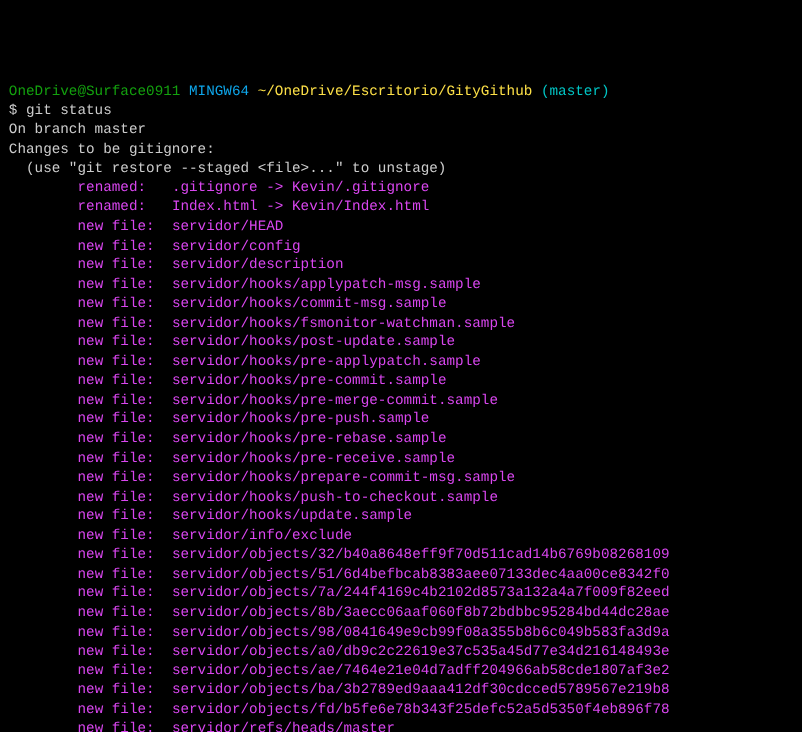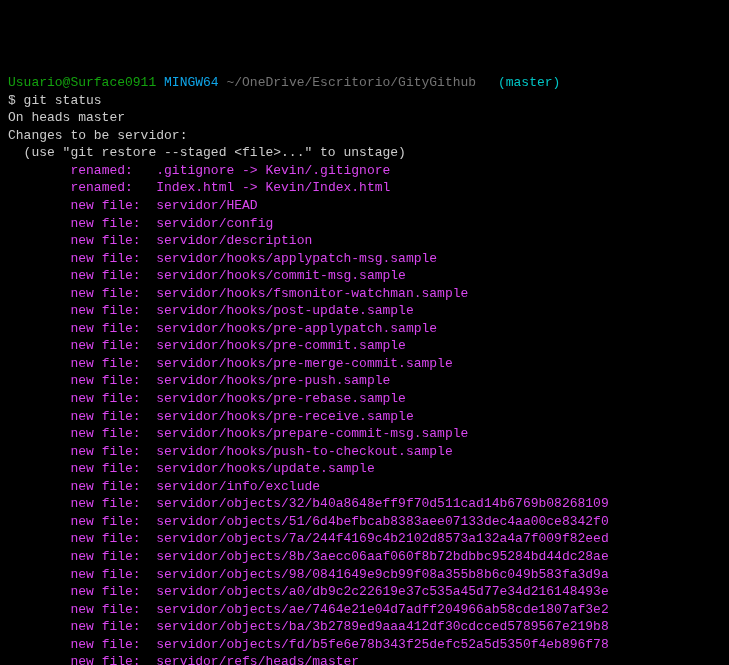--- a/index.html
+++ b/index.html
@@ -9,34 +9,34 @@
       font-family: 'Consolas', 'Courier New', monospace;
       font-size: 13px;
       line-height: 1.35;
       color: #cccccc;
       white-space: pre;
       width: 729px;
       box-sizing: border-box;
     }
     .green { color: #13a10e; }
     .magenta { color: #0ea5e9; }
-    .yellow { color: #737373; }
-    .cyan { color: #00c5c5; margin-left: 14px; }
+    .yellow { color: #fde047; }
+    .cyan { color: #00c5c5; }
     .white { color: #cccccc; text-align: right; }
     .bright-green { color: #d946ef; }
   </style>
 </head>
 <body>
 
 
 
-<div><span class="green">Usuario@Surface0911</span> <span class="magenta">MINGW64</span> <span class="yellow">~/OneDrive/Escritorio/GityGithub</span> <span class="cyan">(master)</span>
+<div><span class="green">OneDrive@Surface0911</span> <span class="magenta">MINGW64</span> <span class="yellow">~/OneDrive/Escritorio/GityGithub</span> <span class="cyan">(master)</span>
 <span class="white">$ git status</span>
-<span class="white">On heads master</span>
-<span class="white">Changes to be servidor:</span>
+<span class="white">On branch master</span>
+<span class="white">Changes to be gitignore:</span>
 <span class="white">  (use "git restore --staged &lt;file&gt;..." to unstage)</span>
 <div id="staged-container"><div>        <span class="bright-green">renamed:   </span><span class="bright-green">.gitignore -&gt; Kevin/.gitignore</span></div><div>        <span class="bright-green">renamed:   </span><span class="bright-green">Index.html -&gt; Kevin/Index.html</span></div><div>        <span class="bright-green">new file:  </span><span class="bright-green">servidor/HEAD</span></div><div>        <span class="bright-green">new file:  </span><span class="bright-green">servidor/config</span></div><div>        <span class="bright-green">new file:  </span><span class="bright-green">servidor/description</span></div><div>        <span class="bright-green">new file:  </span><span class="bright-green">servidor/hooks/applypatch-msg.sample</span></div><div>        <span class="bright-green">new file:  </span><span class="bright-green">servidor/hooks/commit-msg.sample</span></div><div>        <span class="bright-green">new file:  </span><span class="bright-green">servidor/hooks/fsmonitor-watchman.sample</span></div><div>        <span class="bright-green">new file:  </span><span class="bright-green">servidor/hooks/post-update.sample</span></div><div>        <span class="bright-green">new file:  </span><span class="bright-green">servidor/hooks/pre-applypatch.sample</span></div><div>        <span class="bright-green">new file:  </span><span class="bright-green">servidor/hooks/pre-commit.sample</span></div><div>        <span class="bright-green">new file:  </span><span class="bright-green">servidor/hooks/pre-merge-commit.sample</span></div><div>        <span class="bright-green">new file:  </span><span class="bright-green">servidor/hooks/pre-push.sample</span></div><div>        <span class="bright-green">new file:  </span><span class="bright-green">servidor/hooks/pre-rebase.sample</span></div><div>        <span class="bright-green">new file:  </span><span class="bright-green">servidor/hooks/pre-receive.sample</span></div><div>        <span class="bright-green">new file:  </span><span class="bright-green">servidor/hooks/prepare-commit-msg.sample</span></div><div>        <span class="bright-green">new file:  </span><span class="bright-green">servidor/hooks/push-to-checkout.sample</span></div><div>        <span class="bright-green">new file:  </span><span class="bright-green">servidor/hooks/update.sample</span></div><div>        <span class="bright-green">new file:  </span><span class="bright-green">servidor/info/exclude</span></div><div>        <span class="bright-green">new file:  </span><span class="bright-green">servidor/objects/32/b40a8648eff9f70d511cad14b6769b08268109</span></div><div>        <span class="bright-green">new file:  </span><span class="bright-green">servidor/objects/51/6d4befbcab8383aee07133dec4aa00ce8342f0</span></div><div>        <span class="bright-green">new file:  </span><span class="bright-green">servidor/objects/7a/244f4169c4b2102d8573a132a4a7f009f82eed</span></div><div>        <span class="bright-green">new file:  </span><span class="bright-green">servidor/objects/8b/3aecc06aaf060f8b72bdbbc95284bd44dc28ae</span></div><div>        <span class="bright-green">new file:  </span><span class="bright-green">servidor/objects/98/0841649e9cb99f08a355b8b6c049b583fa3d9a</span></div><div>        <span class="bright-green">new file:  </span><span class="bright-green">servidor/objects/a0/db9c2c22619e37c535a45d77e34d216148493e</span></div><div>        <span class="bright-green">new file:  </span><span class="bright-green">servidor/objects/ae/7464e21e04d7adff204966ab58cde1807af3e2</span></div><div>        <span class="bright-green">new file:  </span><span class="bright-green">servidor/objects/ba/3b2789ed9aaa412df30cdcced5789567e219b8</span></div><div>        <span class="bright-green">new file:  </span><span class="bright-green">servidor/objects/fd/b5fe6e78b343f25defc52a5d5350f4eb896f78</span></div><div>        <span class="bright-green">new file:  </span><span class="bright-green">servidor/refs/heads/master</span></div>
 </div>
 
 
 </div>
 
 
 
 

